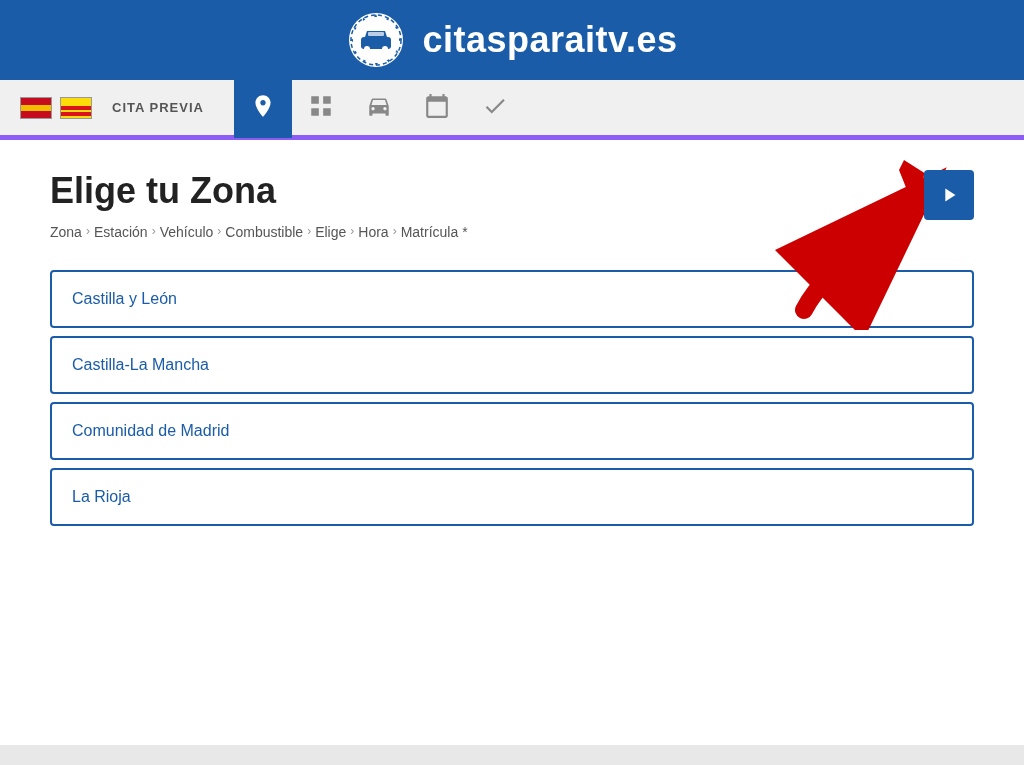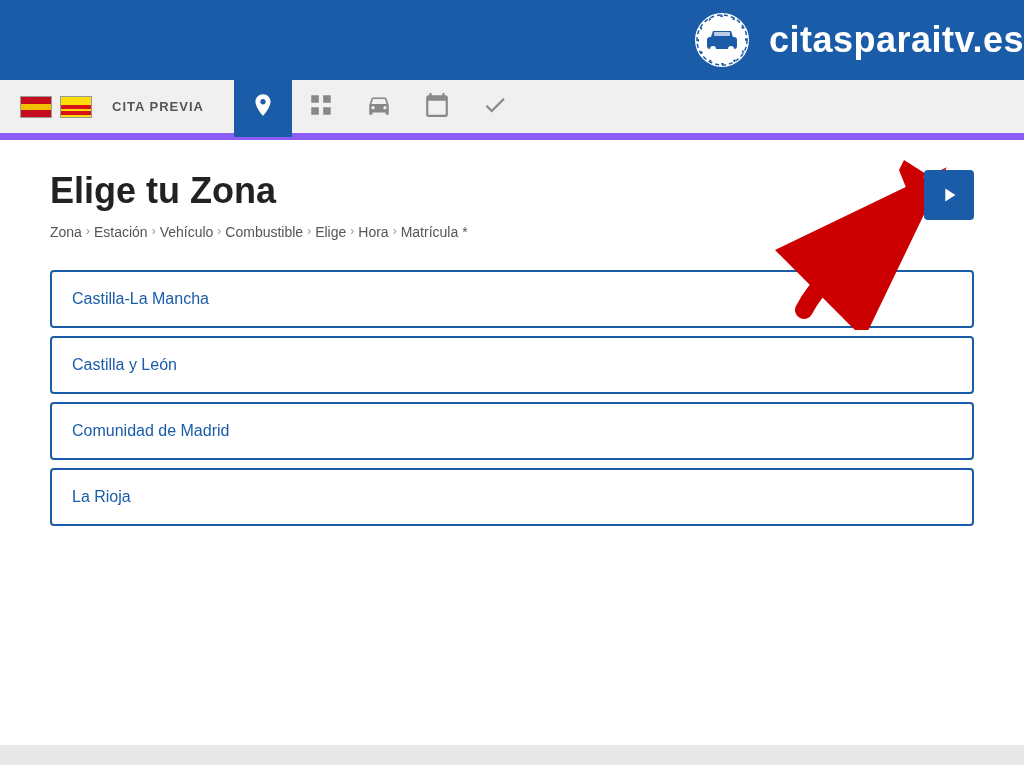--- a/index.html
+++ b/index.html
@@ -4,38 +4,38 @@
   <style>
     * { margin: 0; padding: 0; box-sizing: border-box; }
     body { font-family: Arial, sans-serif; background: #e8e8e8; width: 1024px; min-height: 765px; }
 
     
     .header {
       background: #1a5ca8;
       height: 80px;
       display: flex;
       align-items: center;
-      justify-content: flex-end;
+      justify-content: center;
       gap: 18px;
     }
     .header-logo {
       width: 58px;
       height: 58px;
     }
     .header-title {
       color: white;
       font-size: 36px;
       font-weight: bold;
       letter-spacing: 0.5px;
     }
 
     
     .navbar {
       background: #f0f0f0;
-      border-bottom: 7px solid #8b5cf6;
+      border-bottom: 5px solid #8b5cf6;
       display: flex;
       align-items: center;
       height: 60px;
       padding: 0 20px;
       gap: 0;
     }
     .nav-flags {
       display: flex;
       gap: 8px;
       margin-right: 20px;
@@ -298,24 +298,24 @@
   </div>
 
   <button class="next-btn">
     <svg width="22" height="22" viewBox="0 0 24 24" fill="white">
       <path d="M8 5v14l11-7z"></path>
     </svg>
   </button>
 
   <div class="zone-list">
     <div class="zone-item">
+      <span class="zone-item-label">Castilla y León</span>
+    </div>
+    <div class="zone-item">
       <span class="zone-item-label">Castilla-La Mancha</span>
-    </div>
-    <div class="zone-item">
-      <span class="zone-item-label">Castilla y León</span>
     </div>
     <div class="zone-item">
       <span class="zone-item-label">Comunidad de Madrid</span>
     </div>
     <div class="zone-item">
       <span class="zone-item-label">La Rioja</span>
     </div>
   </div>
 </main>
 

